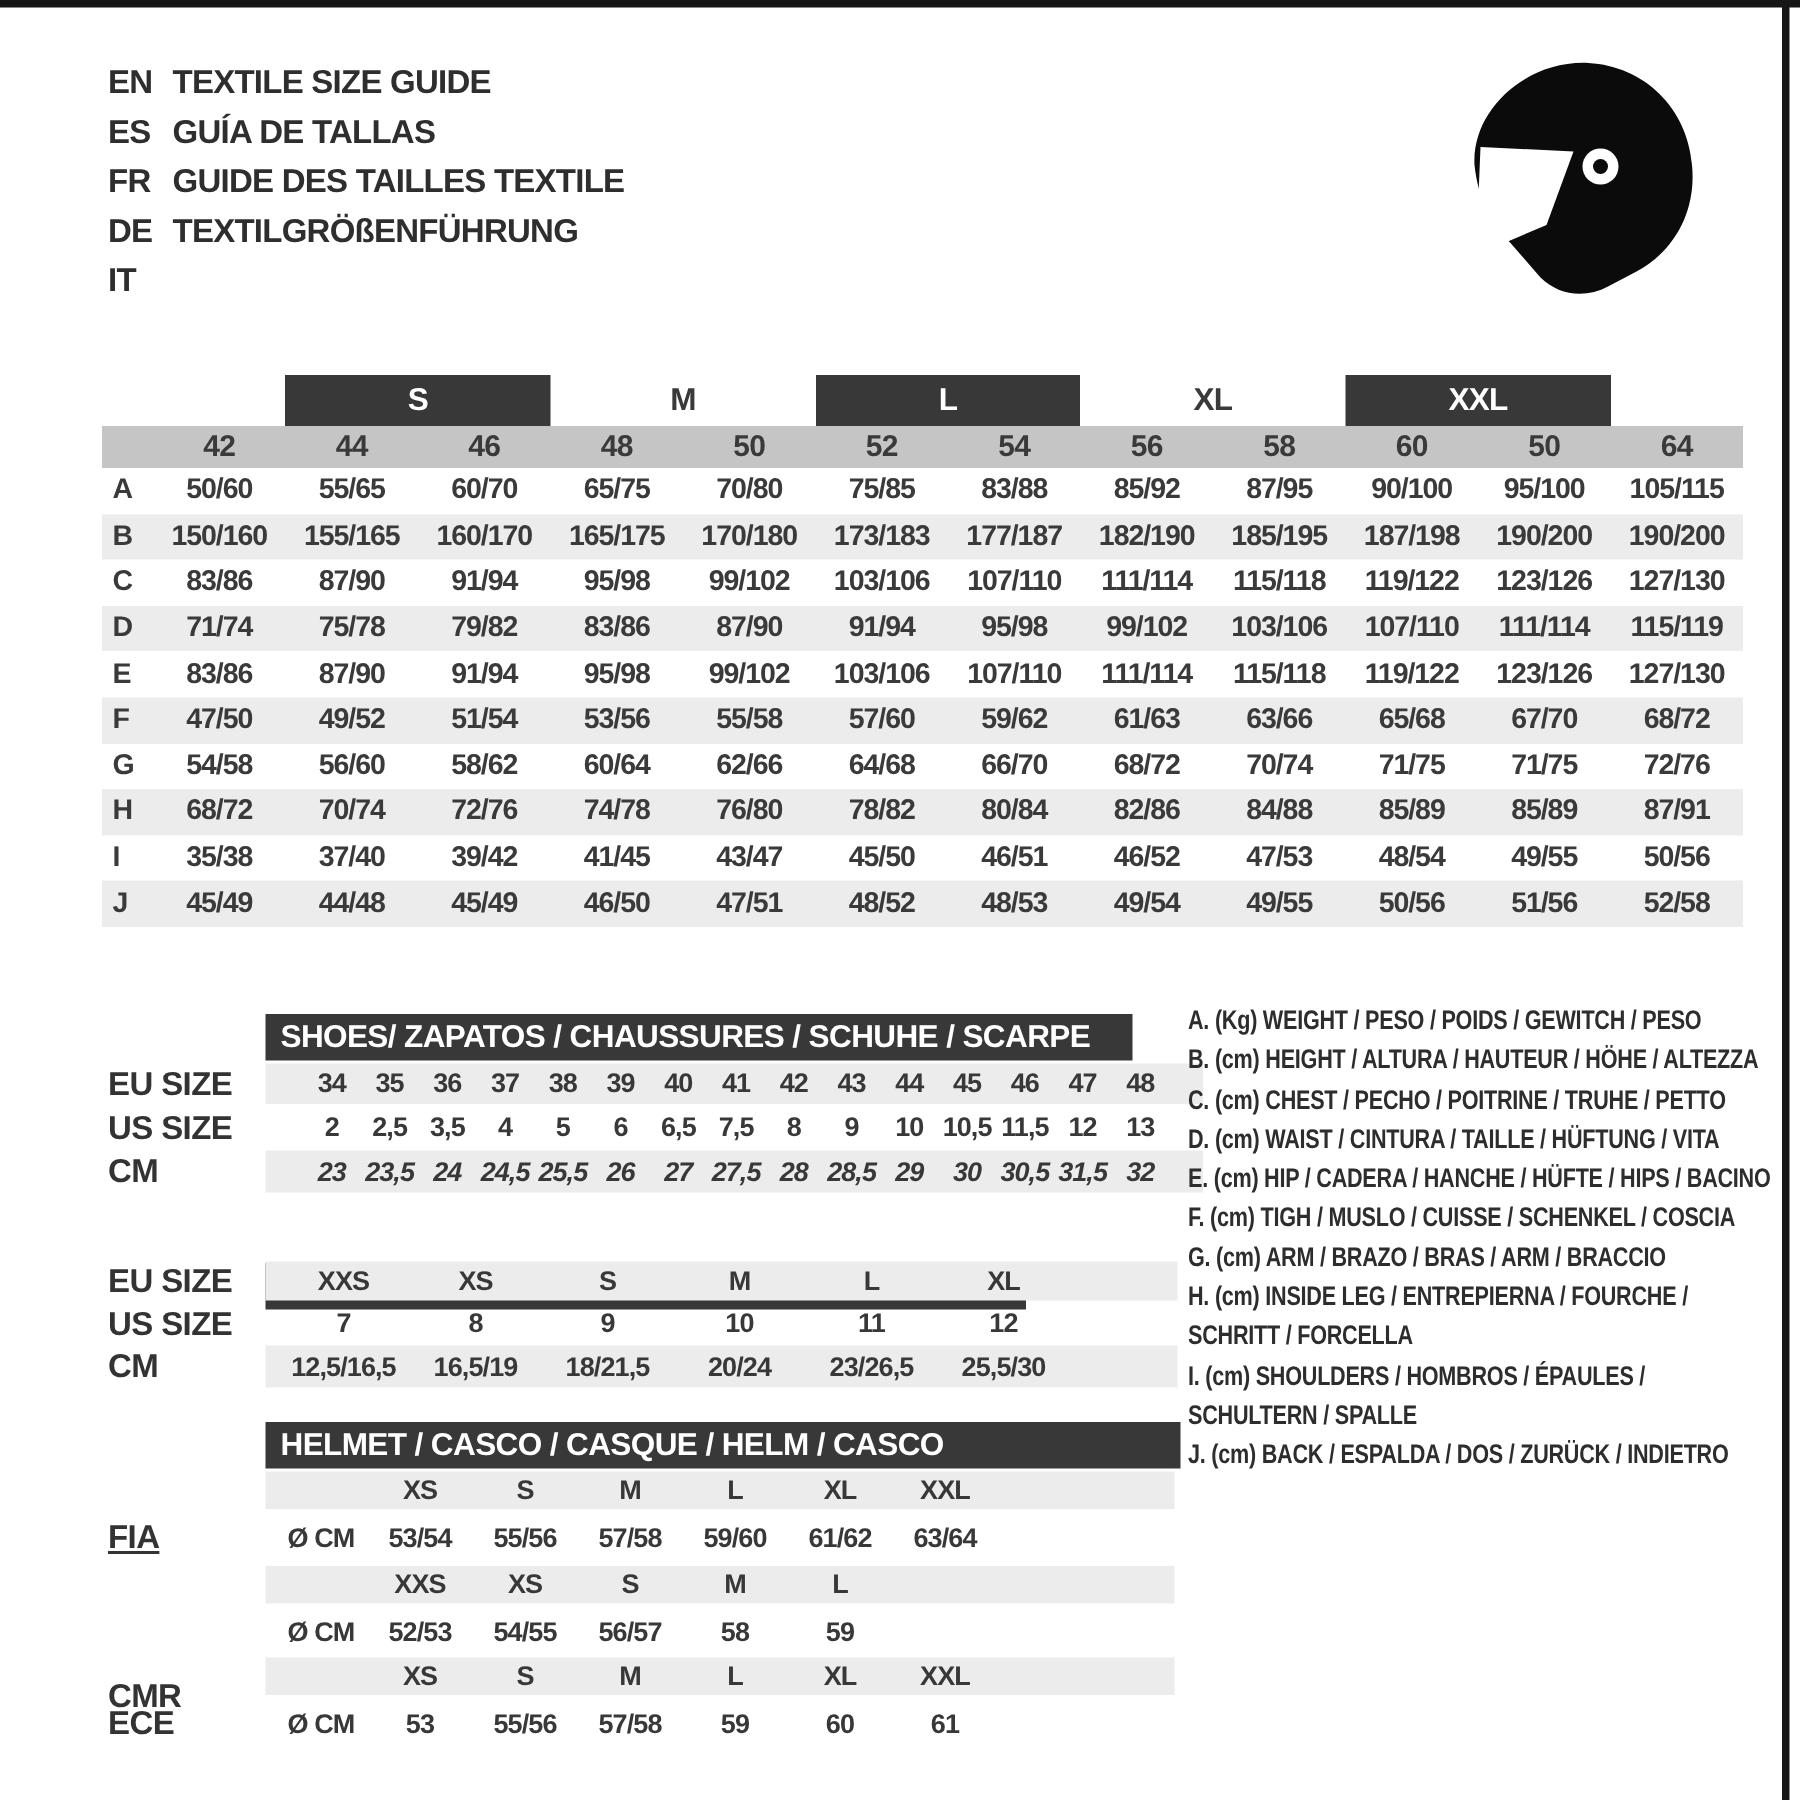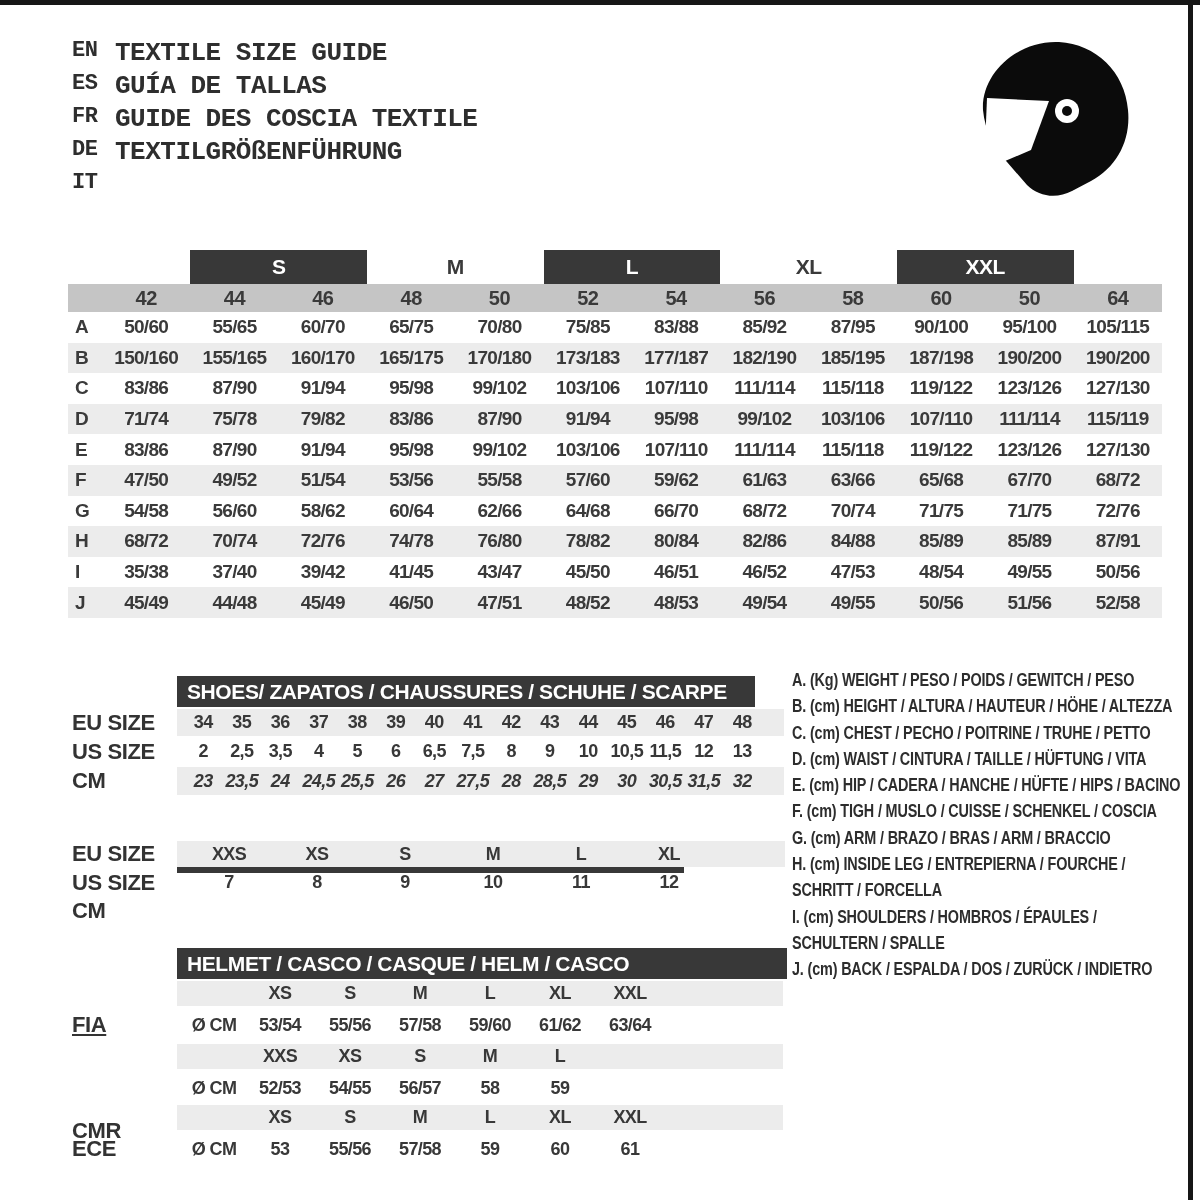--- a/index.html
+++ b/index.html
@@ -4,23 +4,23 @@
 <style>
   html,body{margin:0;padding:0;background:#fff;}
   .page{position:relative;width:1200px;height:1200px;background:#ffffff;overflow:hidden;
         font-family:"Liberation Sans", sans-serif;font-weight:700;color:#373737;}
   .abs{position:absolute;}
   .top-border{left:0;top:0;width:1200px;height:5px;background:#161616;}
   .right-border{left:1188px;top:0;width:5px;height:1200px;background:#161616;}
 
   
   .lang-block{left:72px;top:38px;}
-  .lang-row{display:flex;height:33px;align-items:flex-start;letter-spacing:-0.5px;font-family:Liberation Mono, monospace;}
+  .lang-row{display:flex;height:33px;align-items:center;letter-spacing:-0.5px;}
   .lang-code{width:43px;font-size:22px;color:#2e2e2e;}
-  .lang-title{font-size:26px;color:#2e2e2e;white-space:nowrap;}
+  .lang-title{font-size:22px;color:#2e2e2e;white-space:nowrap;}
 
   
   .main-table{left:68px;top:250px;width:1094px;}
   .grid13{display:grid;grid-template-columns:34px repeat(12,88.33px);}
   .size-header{height:34px;}
   .size-box,.size-plain{display:flex;align-items:center;justify-content:center;
       font-size:21px;letter-spacing:-0.5px;}
   .size-box{background:#383838;color:#ffffff;}
   .size-plain{color:#3a3a3a;}
   .numbers-bar{height:28px;background:#c5c5c5;align-items:center;text-align:center;
@@ -31,21 +31,21 @@
   .rletter{text-align:left;padding-left:7px;}
 
   
   .side-label{left:72px;display:flex;align-items:center;font-size:22px;color:#333;
       letter-spacing:-0.4px;white-space:nowrap;}
   .sec-bar{left:177px;background:#383838;color:#fff;display:flex;align-items:center;
       padding-left:10px;font-size:21px;letter-spacing:-0.4px;white-space:nowrap;height:31px;}
   .band{left:177px;width:600px;display:grid;align-items:center;text-align:center;
       font-size:18px;color:#383838;letter-spacing:-0.6px;}
   .band.gray{background:#ececec;}
-  .g15{grid-template-columns:repeat(15,38.5px);padding-left:7px;}
+  .g15{grid-template-columns:repeat(15,38.5px);padding-left:25px;}
   .g6{grid-template-columns:repeat(6,88px);padding-left:8px;}
   .g7{grid-template-columns:62px repeat(6,70px);padding-left:6px;}
 
   
   .legend{left:792px;top:667px;width:400px;}
   .legend-line{white-space:nowrap;transform:scaleX(0.8);transform-origin:left center;
       line-height:26.3px;font-size:18px;color:#2d2d2d;letter-spacing:-0.2px;}
 
   .helmet-icon{left:973px;top:40px;}
 </style>
@@ -60,21 +60,21 @@
       <div class="lang-row">
         <div class="lang-code">EN</div>
         <div class="lang-title">TEXTILE SIZE GUIDE</div>
       </div>
       <div class="lang-row">
         <div class="lang-code">ES</div>
         <div class="lang-title">GUÍA DE TALLAS</div>
       </div>
       <div class="lang-row">
         <div class="lang-code">FR</div>
-        <div class="lang-title">GUIDE DES COSCIA TEXTILE</div>
+        <div class="lang-title">GUIDE DES TAILLES TEXTILE</div>
       </div>
       <div class="lang-row">
         <div class="lang-code">DE</div>
         <div class="lang-title">TEXTILGRÖßENFÜHRUNG</div>
       </div>
       <div class="lang-row">
         <div class="lang-code">IT</div>
       </div>
     </div>
 
@@ -335,20 +335,28 @@
       <div>XL</div>
     </div>
   <div class="abs band g6" id="glovesUs" style="top:869px;height:27px;">
       <div>7</div>
       <div>8</div>
       <div>9</div>
       <div>10</div>
       <div>11</div>
       <div>12</div>
     </div>
+  <div class="abs band gray g6" id="glovesCm" style="top:897px;height:28px;">
+      <div>12,5/16,5</div>
+      <div>16,5/19</div>
+      <div>18/21,5</div>
+      <div>20/24</div>
+      <div>23/26,5</div>
+      <div>25,5/30</div>
+    </div>
 
   <div class="abs sec-bar" style="top:948px;width:600px;">
     <span>HELMET / CASCO / CASQUE / HELM / CASCO</span>
   </div>
   <div class="abs side-label" style="top:1008px;height:34px;text-decoration:underline;">FIA</div>
   <div class="abs side-label" style="top:1114px;height:34px;">CMR</div>
   <div class="abs side-label" style="top:1132px;height:34px;">ECE</div>
   <div class="abs band gray g7" id="hSizes0" style="top:981px;height:25px;">
       <div></div>
       <div>XS</div>

